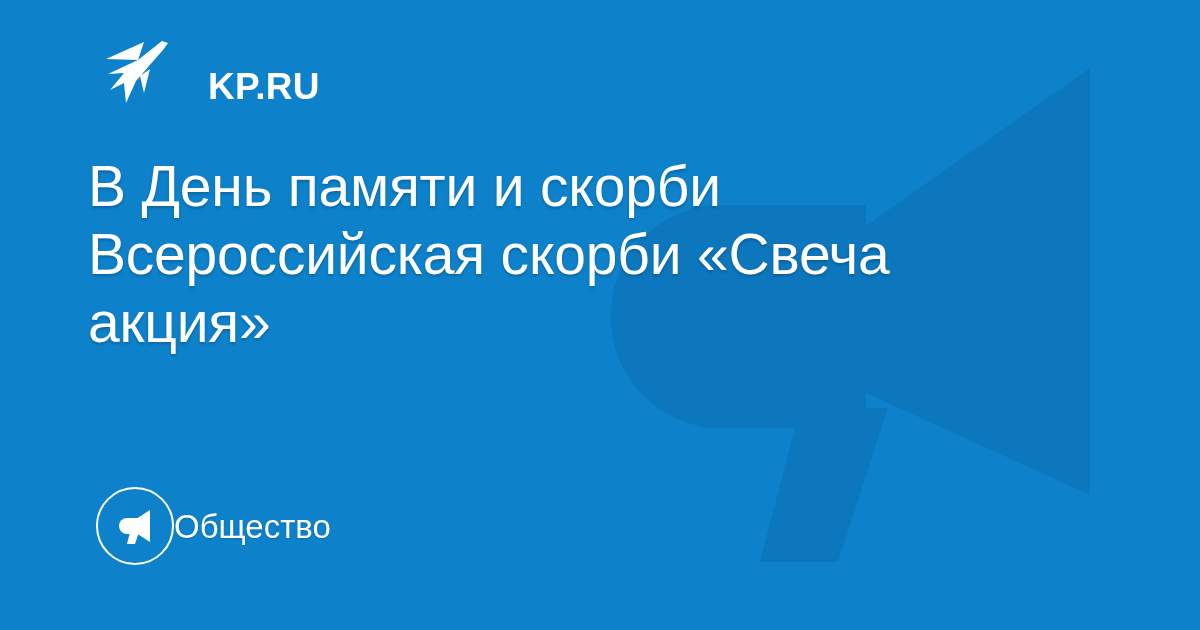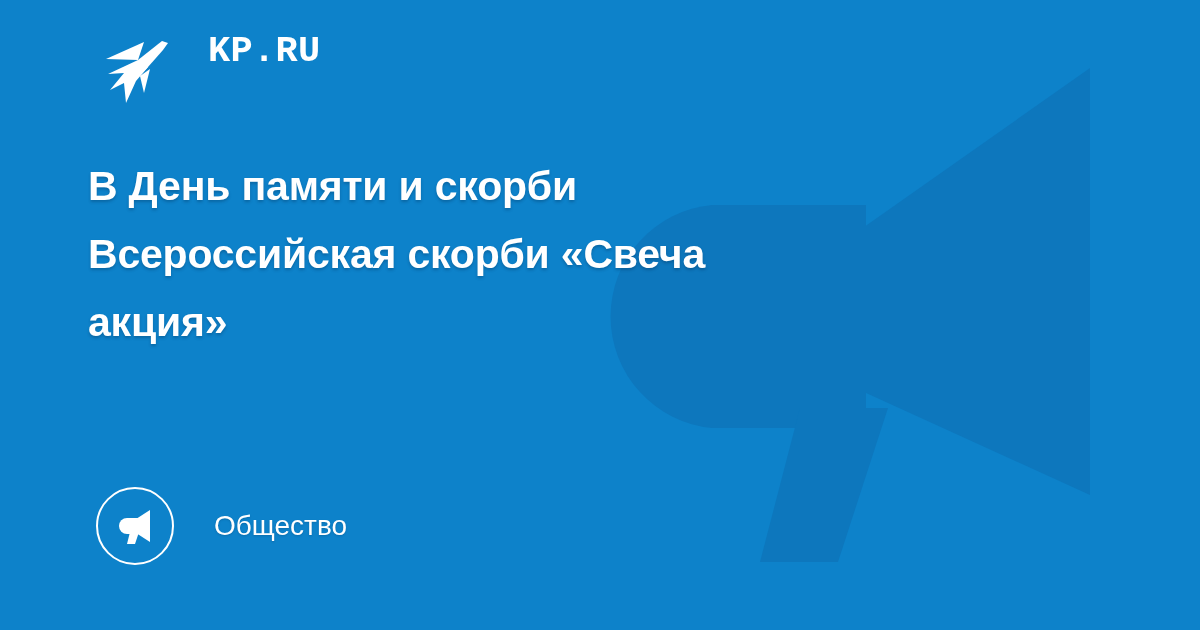--- a/index.html
+++ b/index.html
@@ -30,23 +30,22 @@
     width: 1200px;
     height: 630px;
   }
 
   
   .brand {
     position: absolute;
     left: 104px;
     top: 33px;
     display: flex;
-    align-items: flex-start;
+    align-items: flex-end;
     height: 72px;
-    font-family: Liberation Mono, monospace;
   }
 
   .brand-logo {
     width: 72px;
     height: 72px;
     flex: 0 0 72px;
     display: block;
   }
   .brand-logo svg {
     display: block;
@@ -66,22 +65,22 @@
 
   
   .headline {
     position: absolute;
     left: 88px;
     top: 152px;
     width: 900px;
     margin: 0;
     padding: 0;
     color: #ffffff;
-    font-size: 41px;
-    font-weight: bold;
+    font-size: 57px;
+    font-weight: normal;
     line-height: 68px;
     letter-spacing: -0.2px;
     text-shadow: 0 2px 3px rgba(0, 40, 75, 0.30);
   }
   .headline-line {
     display: block;
     white-space: nowrap;
   }
 
   
@@ -106,23 +105,22 @@
     align-items: center;
     justify-content: center;
   }
   .rubric-circle svg {
     display: block;
     width: 42px;
     height: 42px;
   }
 
   .rubric-label {
-    margin-left: 40px;
     color: #ffffff;
-    font-size: 28px;
+    font-size: 33px;
     font-weight: normal;
     line-height: 1;
     white-space: nowrap;
     text-shadow: 0 1px 2px rgba(0, 40, 75, 0.22);
   }
 </style>
 </head>
 <body>
 
 <div class="card">

